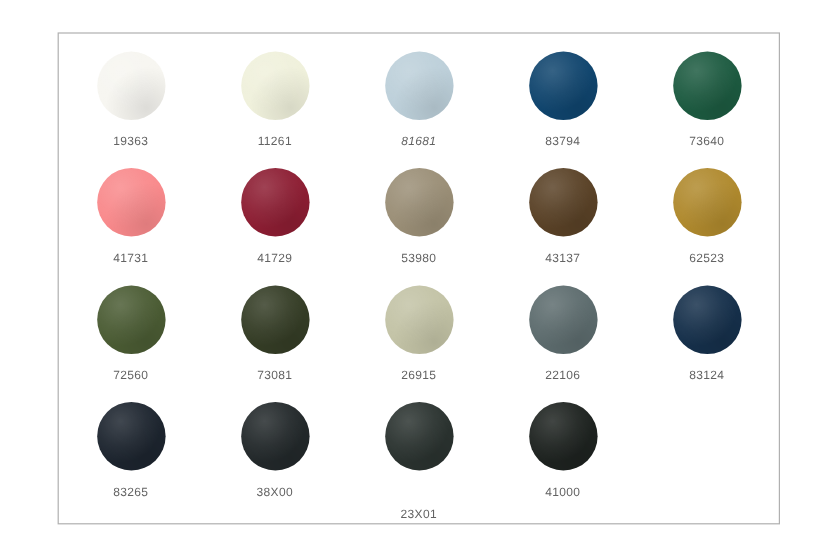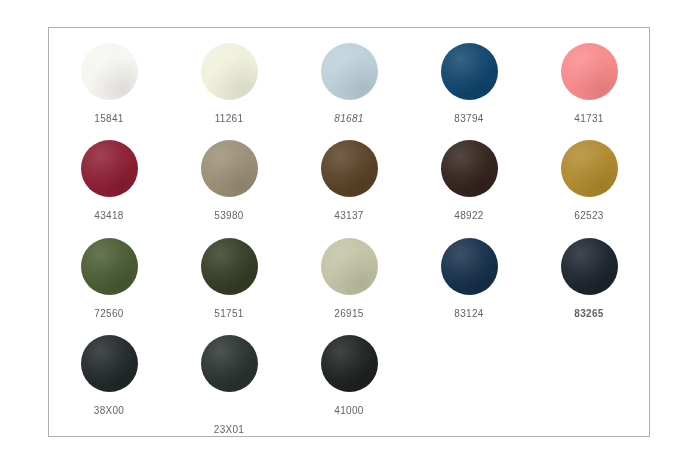--- a/index.html
+++ b/index.html
@@ -89,80 +89,84 @@
 </style>
 </head>
 <body>
 
 <div id="palette-page">
   <div id="palette-frame" style="border-color: rgb(176, 176, 176); background-color: rgb(255, 255, 255);">
     <div id="swatch-grid">
 
       <div class="swatch-cell">
         <div class="swatch-dot" style="background-color: rgb(247, 246, 241);"></div>
-        <div class="swatch-label" style="color: rgb(99, 99, 99);">15841</div>
+        <div class="swatch-label" style="color: rgb(99, 99, 99);">19363</div>
       </div>
       <div class="swatch-cell">
         <div class="swatch-dot" style="background-color: rgb(240, 241, 220);"></div>
         <div class="swatch-label" style="color: rgb(99, 99, 99); text-align: center;">11261</div>
       </div>
       <div class="swatch-cell">
         <div class="swatch-dot" style="background-color: rgb(189, 208, 218);"></div>
         <div class="swatch-label" style="color: rgb(99, 99, 99); font-style: italic;">81681</div>
       </div>
       <div class="swatch-cell">
         <div class="swatch-dot" style="background-color: rgb(16, 69, 110);"></div>
         <div class="swatch-label" style="color: rgb(99, 99, 99);">83794</div>
       </div>
+      <div class="swatch-cell">
+        <div class="swatch-dot" style="background-color: rgb(29, 91, 65);"></div>
+        <div class="swatch-label" style="color: rgb(99, 99, 99);">73640</div>
+      </div>
 
       <div class="swatch-cell">
         <div class="swatch-dot" style="background-color: rgb(249, 138, 140);"></div>
         <div class="swatch-label" style="color: rgb(99, 99, 99);">41731</div>
       </div>
       <div class="swatch-cell">
         <div class="swatch-dot" style="background-color: rgb(141, 30, 51);"></div>
-        <div class="swatch-label" style="color: rgb(99, 99, 99);">43418</div>
+        <div class="swatch-label" style="color: rgb(99, 99, 99);">41729</div>
       </div>
       <div class="swatch-cell">
         <div class="swatch-dot" style="background-color: rgb(155, 143, 119);"></div>
         <div class="swatch-label" style="color: rgb(99, 99, 99);">53980</div>
       </div>
       <div class="swatch-cell">
         <div class="swatch-dot" style="background-color: rgb(90, 66, 39);"></div>
         <div class="swatch-label" style="color: rgb(99, 99, 99);">43137</div>
-      </div>
-      <div class="swatch-cell">
-        <div class="swatch-dot" style="background-color: rgb(52, 36, 31);"></div>
-        <div class="swatch-label" style="color: rgb(99, 99, 99);">48922</div>
       </div>
 
       <div class="swatch-cell">
         <div class="swatch-dot" style="background-color: rgb(176, 138, 46);"></div>
         <div class="swatch-label" style="color: rgb(99, 99, 99);">62523</div>
       </div>
       <div class="swatch-cell">
         <div class="swatch-dot" style="background-color: rgb(75, 92, 52);"></div>
         <div class="swatch-label" style="color: rgb(99, 99, 99);">72560</div>
       </div>
       <div class="swatch-cell">
         <div class="swatch-dot" style="background-color: rgb(53, 61, 38);"></div>
-        <div class="swatch-label" style="color: rgb(99, 99, 99);">51751</div>
+        <div class="swatch-label" style="color: rgb(99, 99, 99);">73081</div>
       </div>
       <div class="swatch-cell">
         <div class="swatch-dot" style="background-color: rgb(195, 195, 166);"></div>
         <div class="swatch-label" style="color: rgb(99, 99, 99);">26915</div>
+      </div>
+      <div class="swatch-cell">
+        <div class="swatch-dot" style="background-color: rgb(93, 108, 110);"></div>
+        <div class="swatch-label" style="color: rgb(99, 99, 99);">22106</div>
       </div>
 
       <div class="swatch-cell">
         <div class="swatch-dot" style="background-color: rgb(22, 48, 75);"></div>
         <div class="swatch-label" style="color: rgb(99, 99, 99);">83124</div>
       </div>
       <div class="swatch-cell">
         <div class="swatch-dot" style="background-color: rgb(29, 37, 47);"></div>
-        <div class="swatch-label" style="color: rgb(99, 99, 99); font-weight: bold;">83265</div>
+        <div class="swatch-label" style="color: rgb(99, 99, 99);">83265</div>
       </div>
       <div class="swatch-cell">
         <div class="swatch-dot" style="background-color: rgb(35, 41, 43);"></div>
         <div class="swatch-label" style="color: rgb(99, 99, 99);">38X00</div>
       </div>
       <div class="swatch-cell">
         <div class="swatch-dot" style="background-color: rgb(43, 51, 48);"></div>
         <div class="swatch-label" style="color: rgb(99, 99, 99); margin-top: 32px;">23X01</div>
       </div>
       <div class="swatch-cell">

